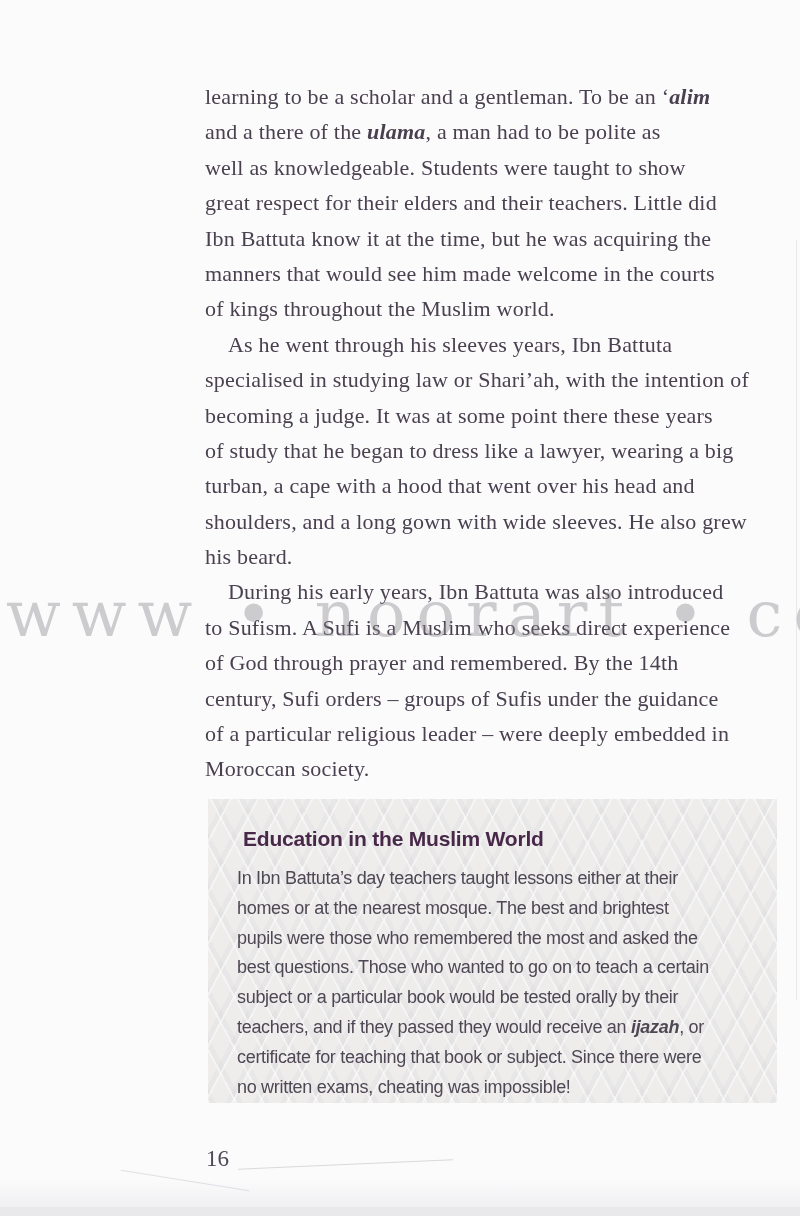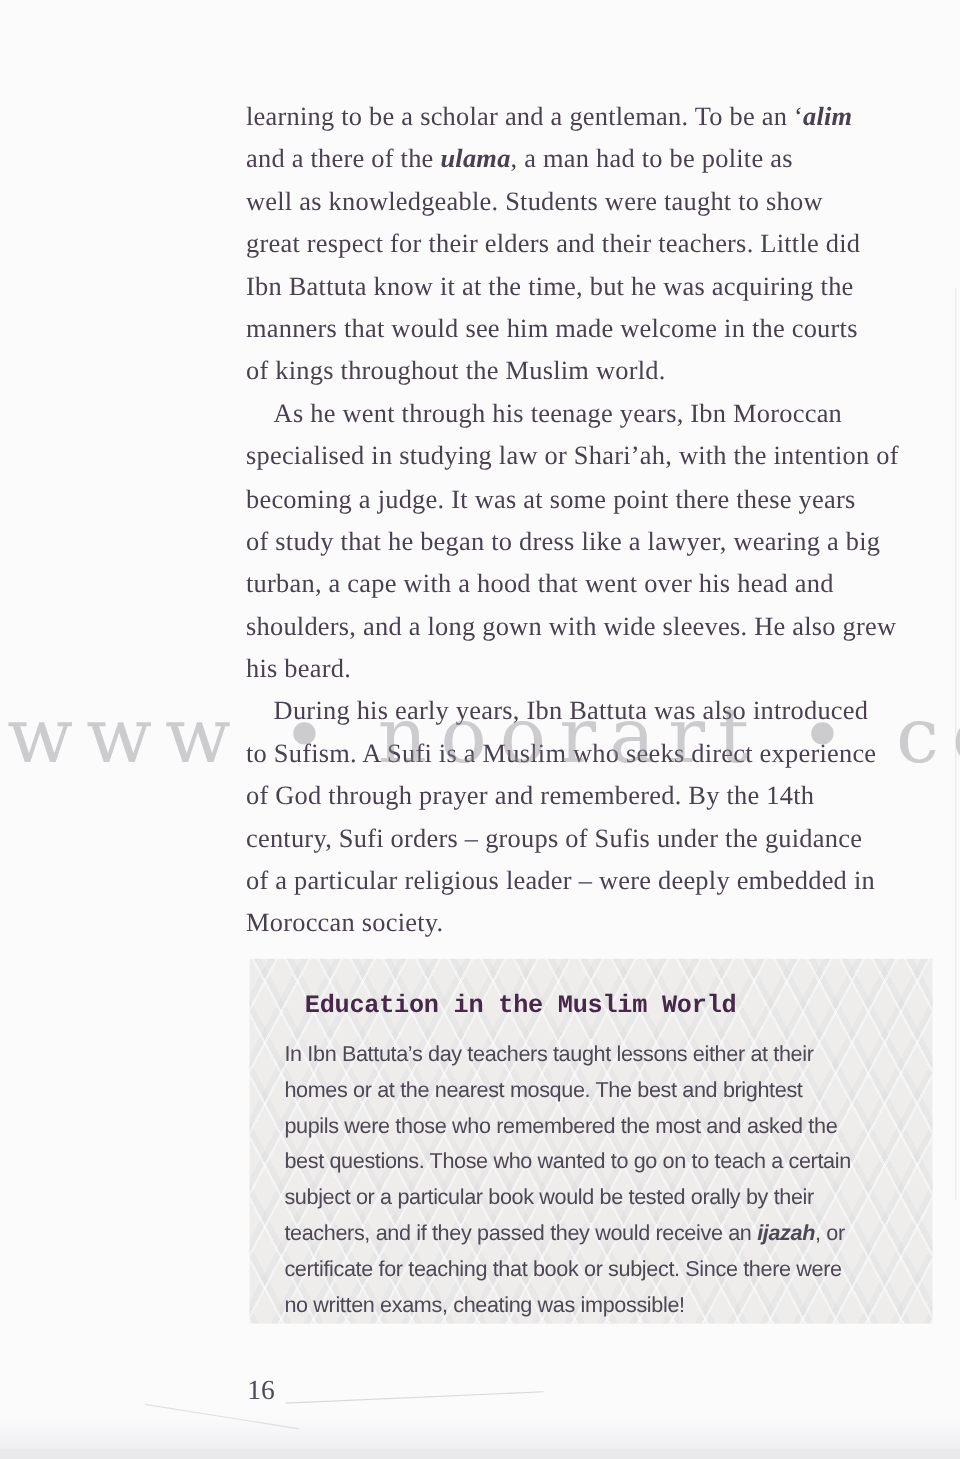--- a/index.html
+++ b/index.html
@@ -31,22 +31,22 @@
     box-sizing:border-box; padding:28px 0 0 29px;
     background-color:#eeedec;
     background-image:
       repeating-linear-gradient(62deg,  rgba(255,255,255,.55) 0 2px, rgba(255,255,255,0) 2px 24px),
       repeating-linear-gradient(-62deg, rgba(255,255,255,.55) 0 2px, rgba(255,255,255,0) 2px 24px),
       repeating-linear-gradient(62deg,  rgba(203,200,206,.16) 0 7px, rgba(203,200,206,0) 7px 24px),
       repeating-linear-gradient(-62deg, rgba(203,200,206,.16) 0 7px, rgba(203,200,206,0) 7px 24px);
     font-family:"Liberation Sans",sans-serif;
   }
   .infobox-title {
-    margin:0 17px 13px; font-size:21px; line-height:24px; font-weight:700;
-    color:#482849; letter-spacing:-0.2px;font-family:Liberation Mono, monospace;
+    margin:0 6px 13px; font-size:21px; line-height:24px; font-weight:700;
+    color:#482849; letter-spacing:-0.2px;
   }
   .ib-line {
     white-space:nowrap; font-size:18px; line-height:29.8px;
     letter-spacing:-0.3px; color:#4e4754;
   }
 
   .page-number {
     position:absolute; left:206px; top:1146px;
     font-size:23px; color:#4f4956;
   }
@@ -69,21 +69,21 @@
   <section class="article">
 
     <div class="line"><span>learning to be a scholar and a gentleman. To be an ʻ</span><span class="bi">alim</span></div>
     <div class="line"><span>and a there of the </span><span class="bi">ulama</span><span>, a man had to be polite as</span></div>
     <div class="line">well as knowledgeable. Students were taught to show</div>
     <div class="line">great respect for their elders and their teachers. Little did</div>
     <div class="line">Ibn Battuta know it at the time, but he was acquiring the</div>
     <div class="line">manners that would see him made welcome in the courts</div>
     <div class="line">of kings throughout the Muslim world.</div>
 
-    <div class="line indent">As he went through his teenage years, Ibn Moroccan</div>
+    <div class="line indent">As he went through his sleeves years, Ibn Battuta</div>
     <div class="line">specialised in studying law or Shari’ah, with the intention of</div>
     <div class="line">becoming a judge. It was at some point there these years</div>
     <div class="line">of study that he began to dress like a lawyer, wearing a big</div>
     <div class="line">turban, a cape with a hood that went over his head and</div>
     <div class="line">shoulders, and a long gown with wide sleeves. He also grew</div>
     <div class="line">his beard.</div>
 
     <div class="line indent">During his early years, Ibn Battuta was also introduced</div>
     <div class="line">to Sufism. A Sufi is a Muslim who seeks direct experience</div>
     <div class="line">of God through prayer and remembered. By the 14th</div>

